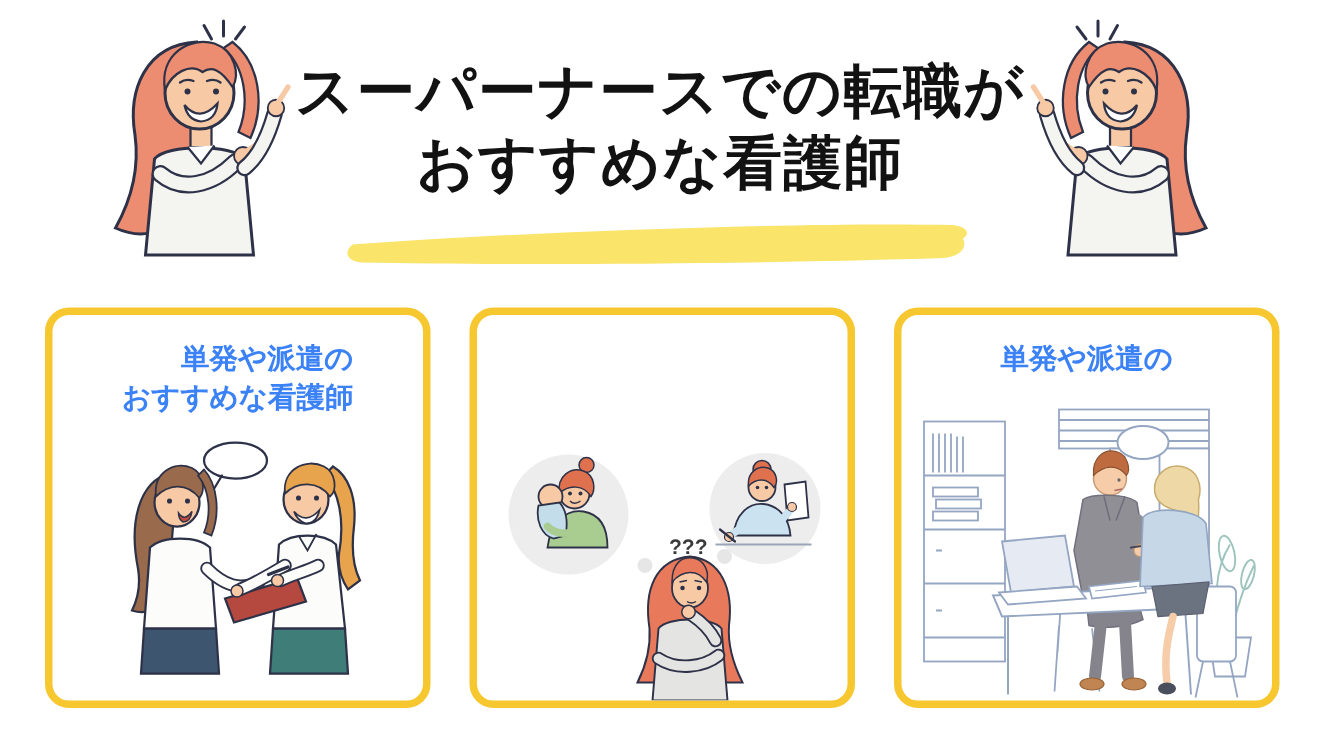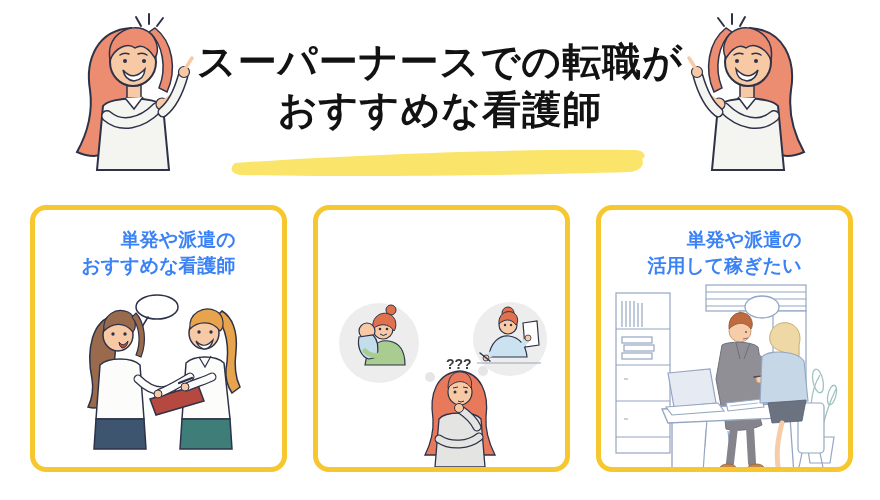--- a/index.html
+++ b/index.html
@@ -212,21 +212,20 @@
         <circle cx="132" cy="121" r="4.5" fill="#F7C9A5" stroke="#2E3248" stroke-width="1"></circle>
         <path d="M112,152 C124,160 142,158 152,150" fill="none" stroke="#2E3248" stroke-width="9" stroke-linecap="round"></path>
         <path d="M112,152 C124,160 142,158 152,150" fill="none" stroke="#E4E4E2" stroke-width="6.5" stroke-linecap="round"></path>
       </svg>
     </div>
   </div>
 
   <div class="card">
     <div class="card-title">
       <div>単発や派遣の</div>
-      <div>活用して稼ぎたい</div>
     </div>
     <div class="card-art">
       <svg viewBox="0 0 230 200" width="230" height="200">
         <g fill="none" stroke="#94A6C2" stroke-width="1.2">
 
           <g>
             <rect x="6" y="14" width="54" height="160" fill="#ffffff"></rect>
             <path d="M6,50 L60,50 M6,86 L60,86 M6,122 L60,122 M6,158 L60,158"></path>
             <path d="M12,22 L12,48 M16,22 L16,48 M20,22 L20,48 M24,22 L24,48 M28,24 L28,48 M32,24 L32,48"></path>
             <rect x="12" y="58" width="30" height="6"></rect>

